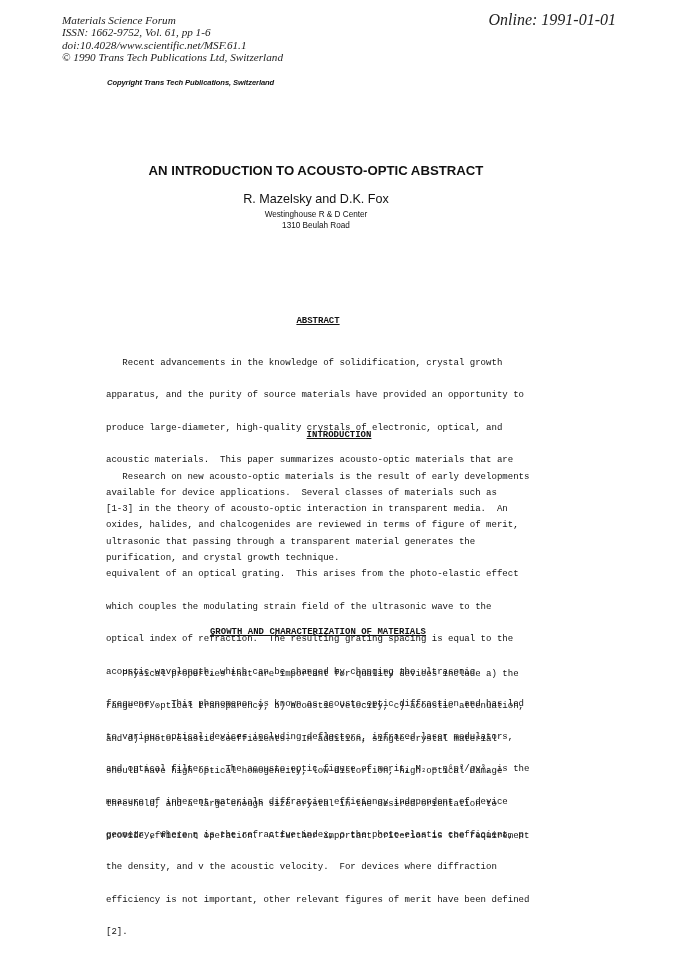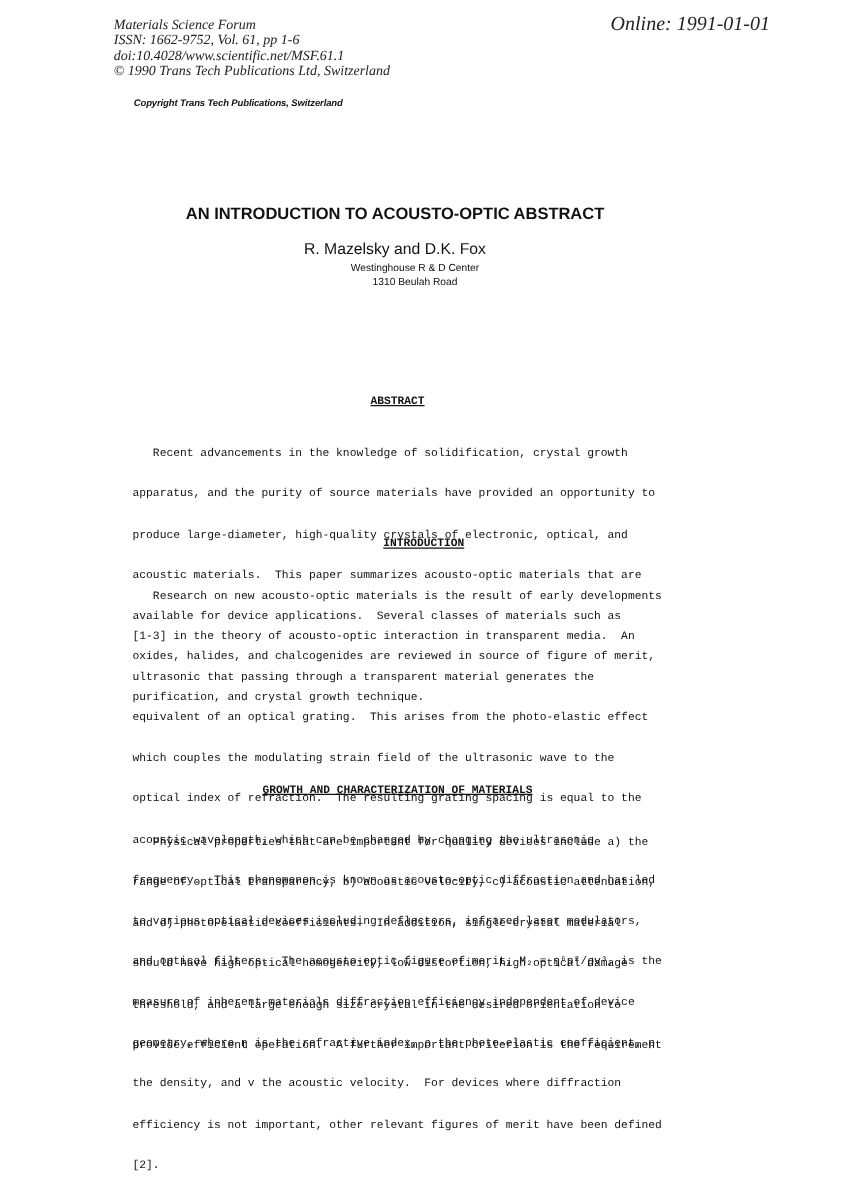--- a/index.html
+++ b/index.html
@@ -1,23 +1,23 @@
 <!DOCTYPE html>
 <html><head>
 <meta charset="utf-8">
 <style>
   html, body { margin:0; padding:0; background:#ffffff; }
   body { width:678px; height:959px; position:relative; overflow:hidden; color:#111; }
   .hdr { position:absolute; left:62px; top:14px; font-family:"Liberation Serif", serif; font-style:italic; font-size:11.2px; line-height:12.4px; color:#222; }
-  .hdr div { white-space:nowrap;margin-left:29px; }
+  .hdr div { white-space:nowrap; }
   .online { position:absolute; right:62px; top:14px; font-family:"Liberation Serif", serif; font-style:italic; font-size:16px; line-height:12.4px; color:#222; white-space:nowrap; }
   .copyright { position:absolute; left:107px; top:68px; font-family:"Liberation Sans", sans-serif; font-style:italic; font-weight:bold; font-size:7.6px; color:#111; white-space:nowrap; letter-spacing:-0.1px;margin-top:10px; }
   .title { position:absolute; left:0; width:632px; top:163px; text-align:center; font-family:"Liberation Sans", sans-serif; font-weight:bold; font-size:13.2px; color:#111; white-space:nowrap; }
   .authors { position:absolute; left:0; width:632px; top:192px; text-align:center; font-family:"Liberation Sans", sans-serif; font-size:12.6px; color:#111; white-space:nowrap; }
-  .affil { position:absolute; left:0; width:632px; top:209px; text-align:center; font-family:"Liberation Sans", sans-serif; font-size:8.2px; line-height:11.2px; color:#111;margin-left:16px; }
+  .affil { position:absolute; left:0; width:632px; top:209px; text-align:center; font-family:"Liberation Sans", sans-serif; font-size:8.2px; line-height:11.2px; color:#111; }
   .sec-head { position:absolute; left:0; width:636px; text-align:center; font-family:"Liberation Mono", monospace; font-weight:bold; font-size:9px; text-decoration:underline; color:#111; white-space:nowrap; }
   .para { position:absolute; left:106px; font-family:"Liberation Mono", monospace; font-size:9.05px; line-height:10.85px; color:#111; white-space:pre; }
   .para div { white-space:pre; }
 </style>
 </head>
 <body>
 
 <div class="hdr">
   <div>Materials Science Forum</div>
   <div>ISSN: 1662-9752, Vol. 61, pp 1-6</div>
@@ -34,21 +34,21 @@
   <div>1310 Beulah Road</div>
 </div>
 
 <div class="sec-head" style="top:316px;">ABSTRACT</div>
 <div class="para" style="top:336px;">
   <div>   Recent advancements in the knowledge of solidification, crystal growth</div>
   <div>apparatus, and the purity of source materials have provided an opportunity to</div>
   <div>produce large-diameter, high-quality crystals of electronic, optical, and</div>
   <div>acoustic materials.  This paper summarizes acousto-optic materials that are</div>
   <div>available for device applications.  Several classes of materials such as</div>
-  <div>oxides, halides, and chalcogenides are reviewed in source of figure of merit,</div>
+  <div>oxides, halides, and chalcogenides are reviewed in terms of figure of merit,</div>
   <div>purification, and crystal growth technique.</div>
 </div>
 
 <div class="sec-head" style="top:430px;padding-left:21px;">INTRODUCTION</div>
 <div class="para" style="top:450px;">
   <div>   Research on new acousto-optic materials is the result of early developments</div>
   <div>[1-3] in the theory of acousto-optic interaction in transparent media.  An</div>
   <div>ultrasonic that passing through a transparent material generates the</div>
   <div>equivalent of an optical grating.  This arises from the photo-elastic effect</div>
   <div>which couples the modulating strain field of the ultrasonic wave to the</div>

